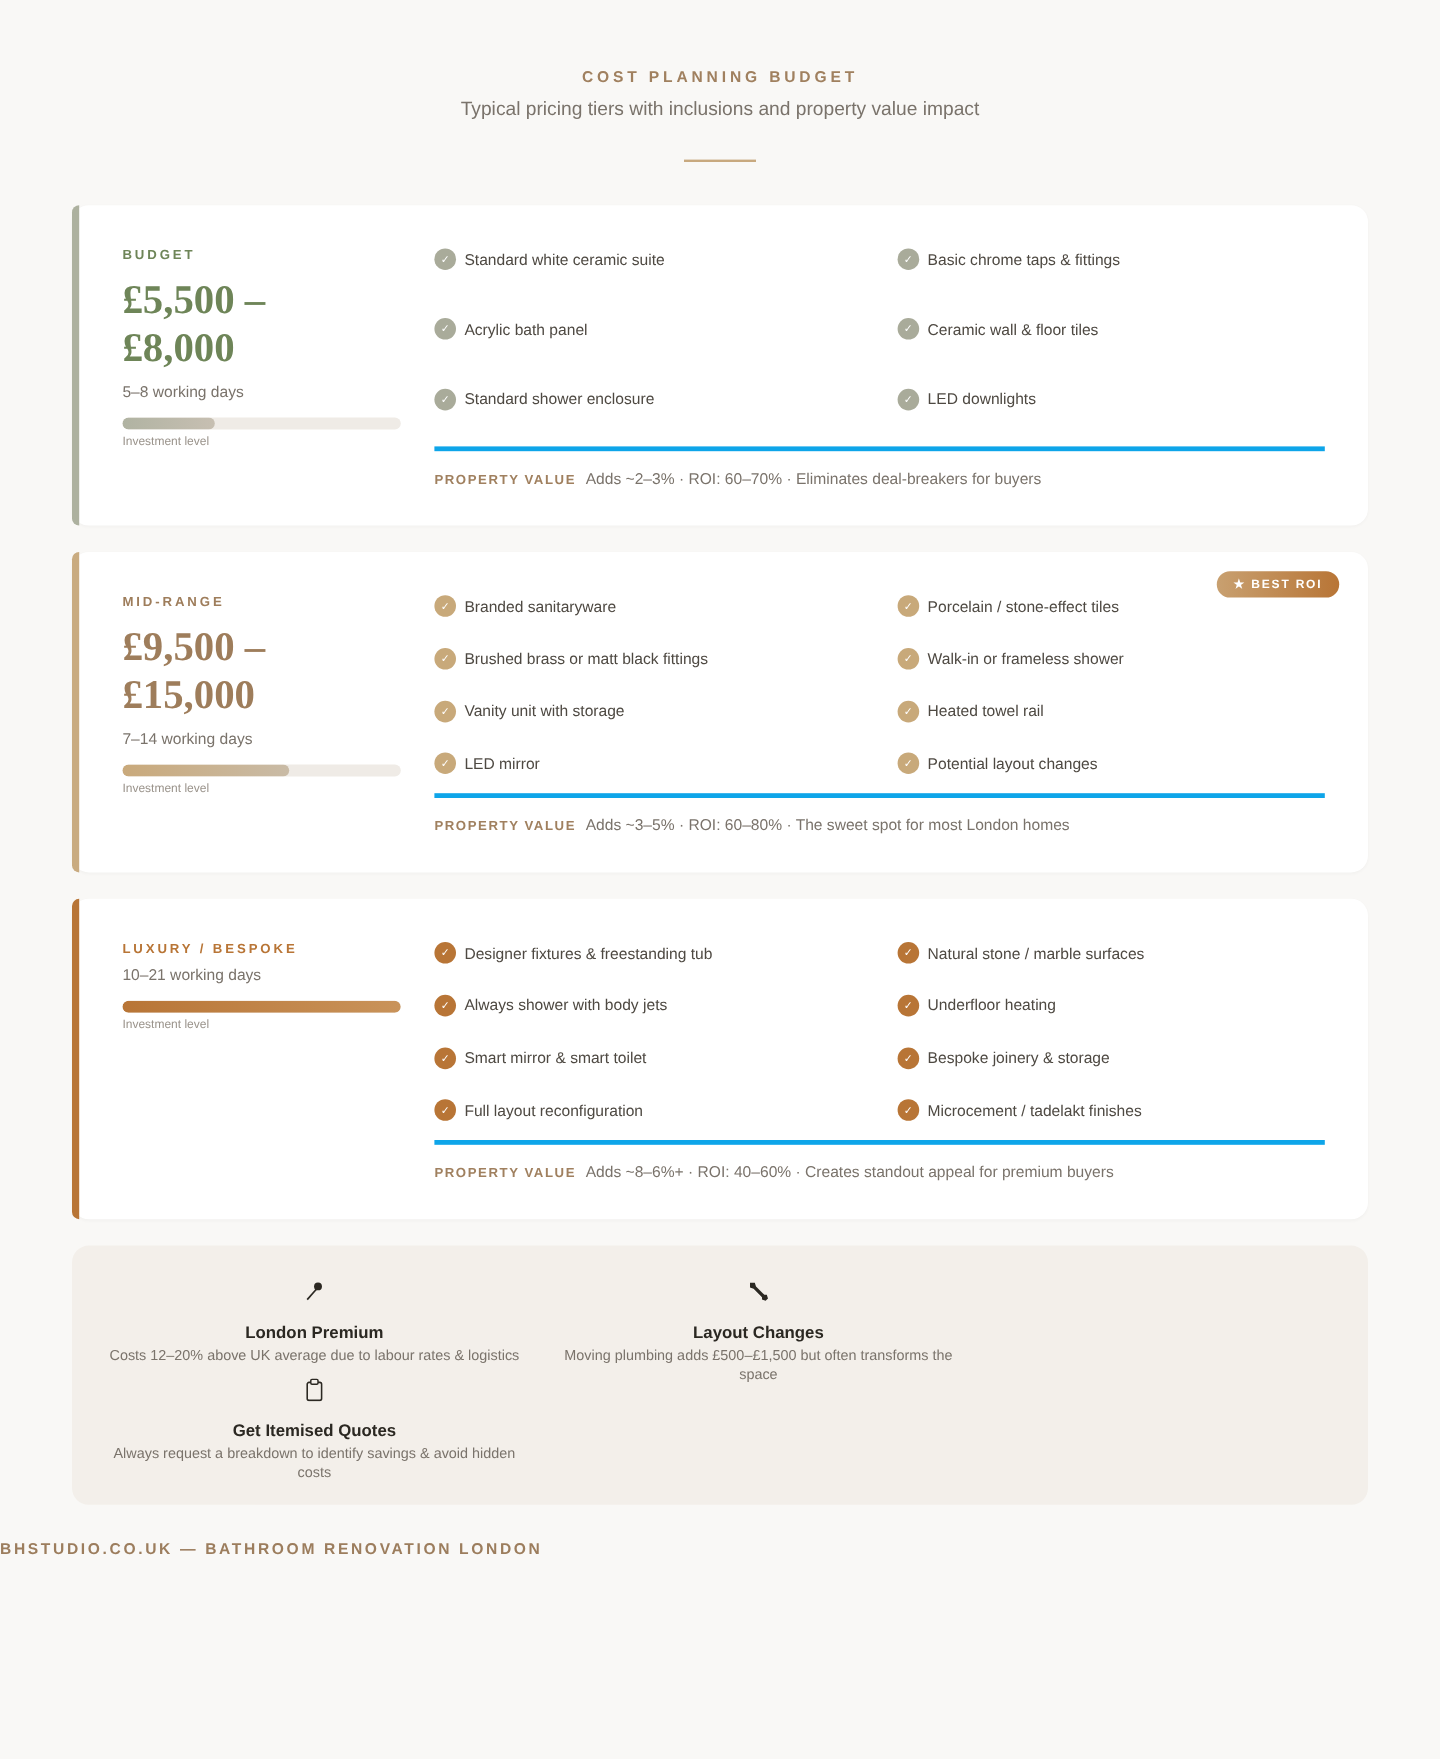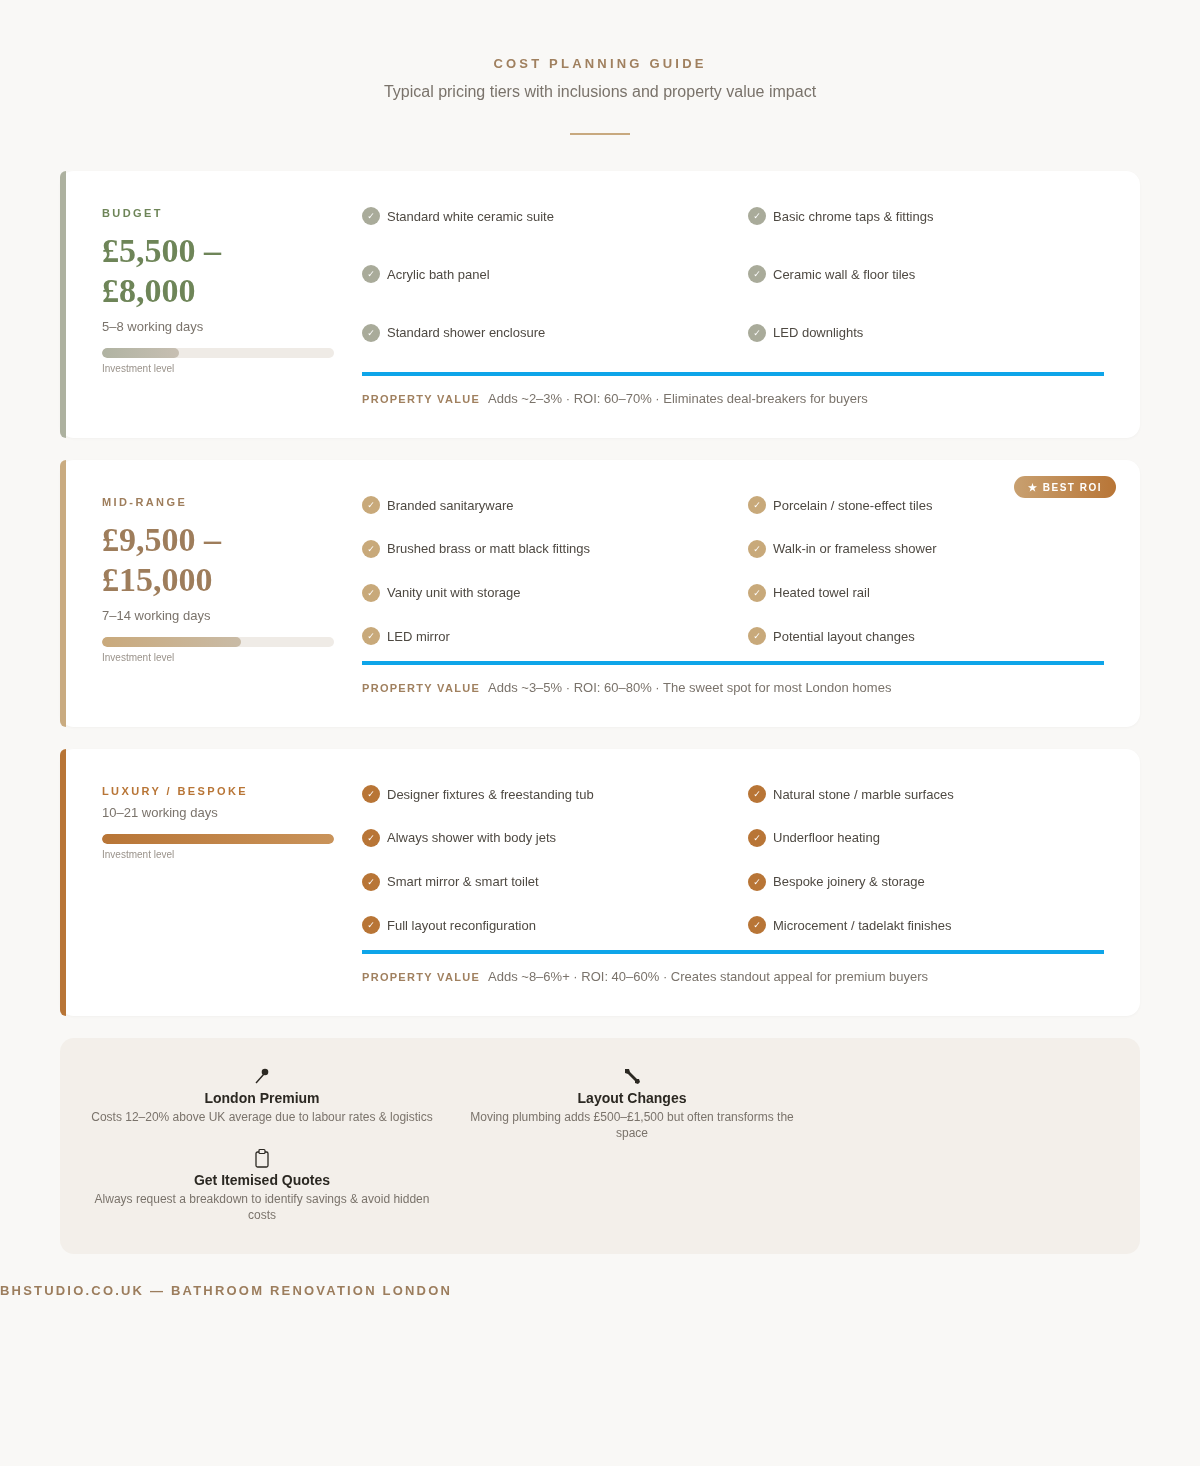--- a/index.html
+++ b/index.html
@@ -65,33 +65,33 @@
     .budget { --accent: #adb19f; --label: #6e8558; --price: #6e8558; --bar: linear-gradient(90deg,#b0b3a2,#c7bfb2); --check: #a9ab9a; }
     .mid    { --accent: #c9ab80; --label: #9e7d5b; --price: #9e7d5b; --bar: linear-gradient(90deg,#c9a97b,#c9bba6); --check: #c8a97a; }
     .lux    { --accent: #b87536; --label: #b87536; --price: #b87536; --bar: linear-gradient(90deg,#b87536,#c9935a); --check: #b87536; }
 
     .tips {
       margin: 2px 60px 0; background: #f3efea; border-radius: 14px; height: 216px;
       position: relative;
     }
     .tip { position: absolute; width: 350px; text-align: center; }
     .tip-icon { font-size: 18px; height: 22px; color: #2b2822; }
-    .tip-title { font-size: 14px; font-weight: bold; color: #2b2822; margin-top: 2px; }
+    .tip-title { font-size: 14px; font-weight: bold; color: #2b2822; margin-top: 14px; }
     .tip-desc { font-size: 12px; color: #7a736b; line-height: 16px; margin-top: 3px; }
 
     .footer {
       text-align: left; margin-top: 29px; font-size: 13px; font-weight: bold;
       letter-spacing: 2.2px; color: #9c7d5d;
     }
   </style>
 </head>
 <body>
 
 <div class="header">
-  <div class="eyebrow">COST PLANNING GUIDE</div>
+  <div class="eyebrow">COST PLANNING BUDGET</div>
   <div class="subtitle">Typical pricing tiers with inclusions and property value impact</div>
   <div class="divider"></div>
 </div>
 
 <div class="tiers">
 
   <div class="card budget">
     <div class="left">
       <div class="tier-label">BUDGET</div>
       <div class="price">

